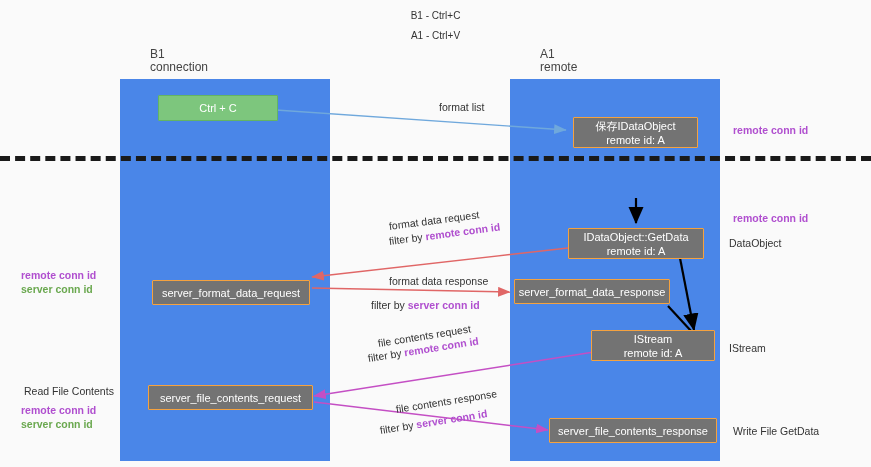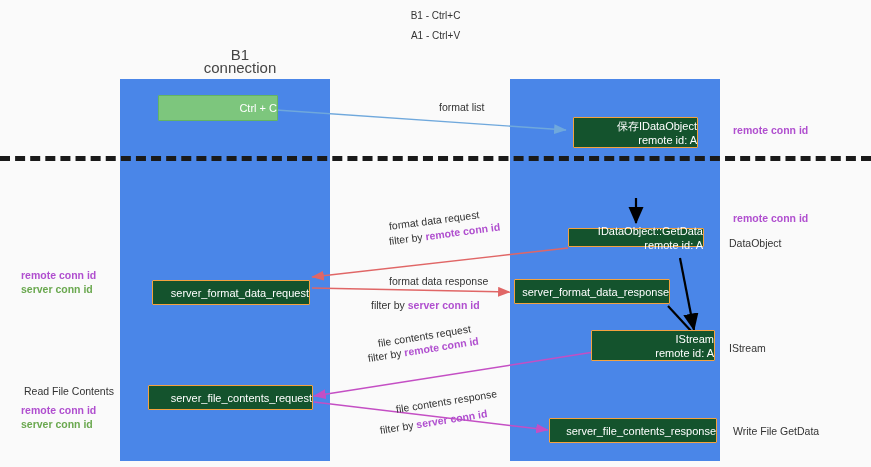--- a/index.html
+++ b/index.html
@@ -7,43 +7,43 @@
     width:871px;height:467px;
     background:#fafafa;
     font-family:"Liberation Sans","DejaVu Sans",sans-serif;
     overflow:hidden;
   }
   #stage{position:relative;width:871px;height:467px;}
 
   
   .lane{position:absolute;background:#4a86e8;}
   .lane-head{
-    position:absolute;text-align:center;color:#444;
-    font-size:15px;line-height:13px;
+    position:absolute;color:#444;
+    font-size:12px;line-height:13px;
   }
   .lane-head .l1{display:block;}
   .lane-head .l2{display:block;}
 
   
   .title{
     position:absolute;left:0;top:6px;width:871px;text-align:center;
     color:#333;font-size:10px;line-height:20px;
   }
   .title span{display:block;}
 
   
   .node{
     position:absolute;box-sizing:border-box;
-    display:flex;flex-direction:column;align-items:flex-end;justify-content:center;
+    display:flex;flex-direction:column;align-items:center;justify-content:center;
     color:#ffffff;font-size:11px;line-height:14px;text-align:center;
     border-radius:1px;
   }
   .node .sub{display:block;}
   .green{background:#7dc67d;border:1px solid #63b463;}
-  .orange{background:#14532d;border:1px solid #f5a23f;}
+  .orange{background:#737373;border:1px solid #f5a23f;}
 
   
   .lbl{position:absolute;font-size:10.5px;line-height:13px;color:#333;white-space:nowrap;}
   .purple{color:#b04fcf;font-weight:bold;}
   .green-t{color:#6aa84f;font-weight:bold;}
   .side{position:absolute;font-size:10.5px;line-height:14px;white-space:nowrap;}
 
   
   .rot-a{transform:rotate(-7.5deg);transform-origin:left center;}
   .rot-b{transform:rotate(-9deg);transform-origin:left center;}
@@ -63,20 +63,24 @@
 <div id="stage">
 
   <div class="title">
     <span>B1 - Ctrl+C</span>
     <span>A1 - Ctrl+V</span>
   </div>
 
   <div class="lane-head" style="left:150px;top:48px;width:180px;">
     <span class="l1">B1</span>
     <span class="l2">connection</span>
+  </div>
+  <div class="lane-head" style="left:540px;top:48px;width:180px;">
+    <span class="l1">A1</span>
+    <span class="l2">remote</span>
   </div>
 
   <div class="lane" style="left:120px;top:79px;width:210px;height:382px;"></div>
   <div class="lane" style="left:510px;top:79px;width:210px;height:382px;"></div>
 
   <svg id="wires" viewBox="0 0 871 467">
     <defs>
       <marker id="ah-blue" markerWidth="9" markerHeight="7" refX="8.5" refY="3.5" orient="auto">
         <polygon points="0,0 9,3.5 0,7" fill="#6fa8dc"></polygon>
       </marker>
@@ -121,21 +125,21 @@
   <div class="node green" style="left:158px;top:95px;width:120px;height:26px;">
     <span>Ctrl + C</span>
   </div>
 
   <div class="node orange" style="left:573px;top:117px;width:125px;height:31px;">
     <span>保存IDataObject</span>
     <span class="sub">remote id: A</span>
   </div>
 
 
-  <div class="node orange" style="left:568px;top:228px;width:136px;height:19px;">
+  <div class="node orange" style="left:568px;top:228px;width:136px;height:31px;">
     <span>IDataObject::GetData</span>
     <span class="sub">remote id: A</span>
   </div>
 
   <div class="node orange" style="left:152px;top:268px;width:158px;height:25px;margin-top:12px;">
     <span>server_format_data_request</span>
   </div>
 
   <div class="node orange" style="left:514px;top:279px;width:156px;height:25px;">
     <span>server_format_data_response</span>

